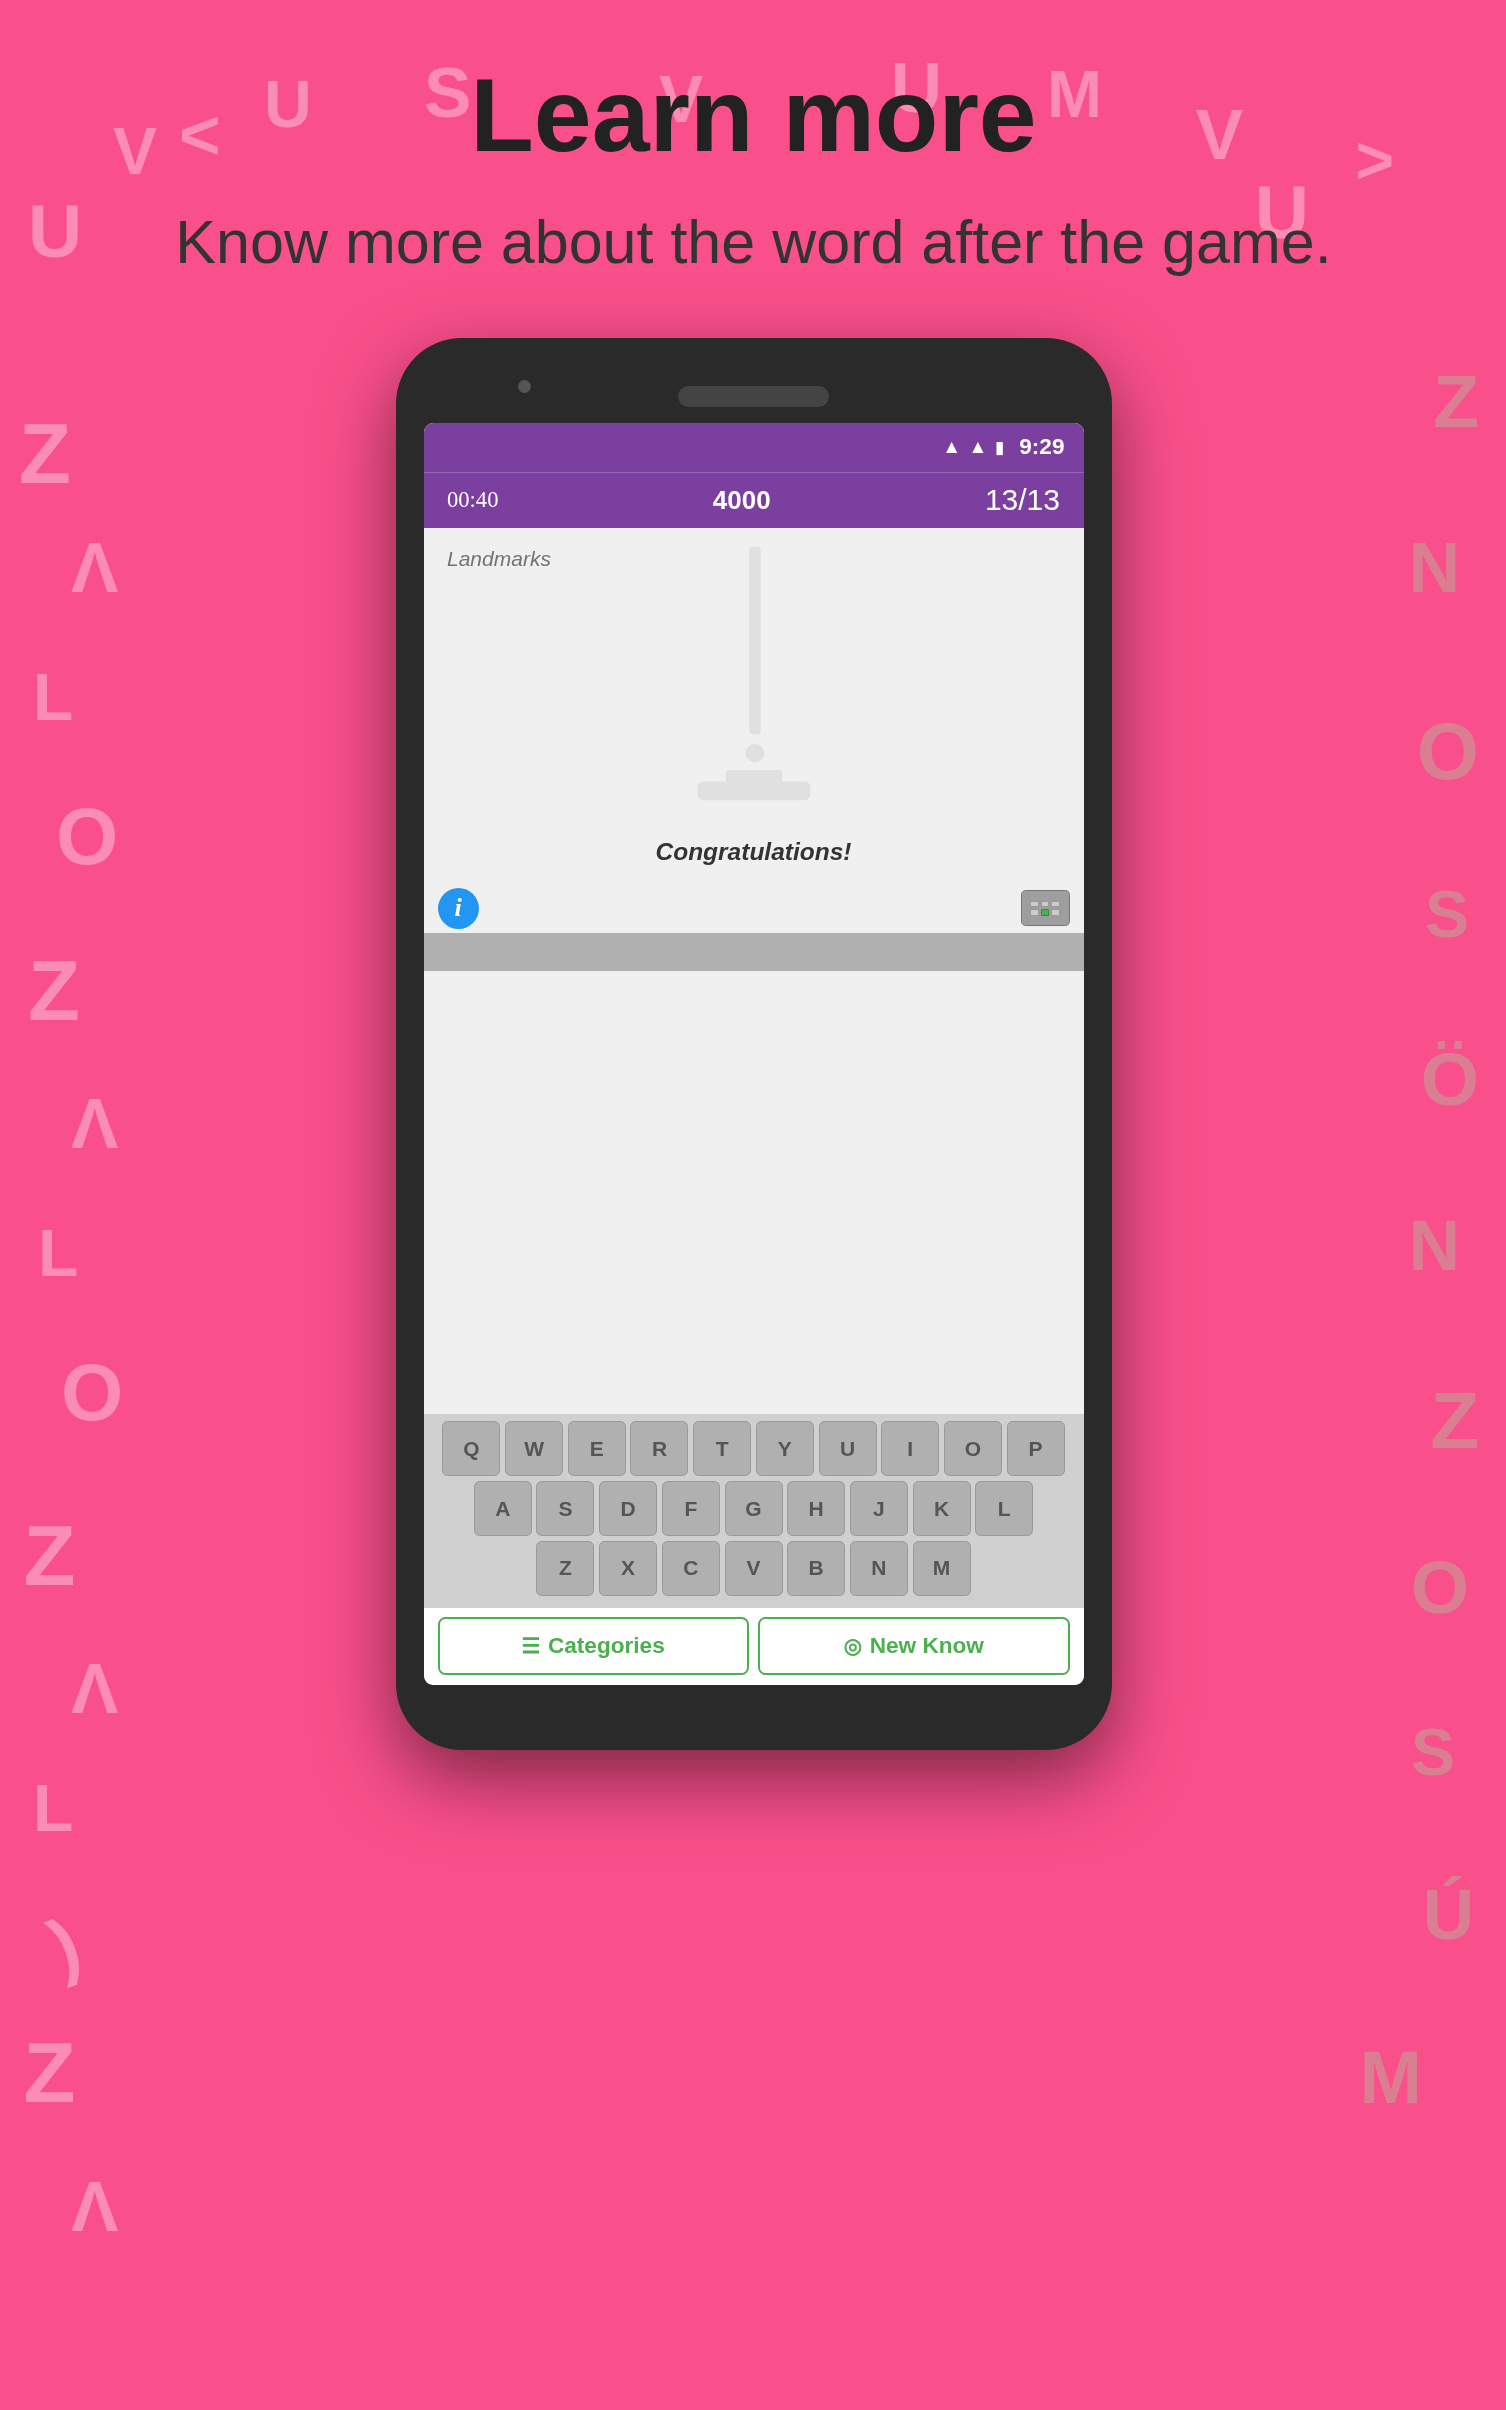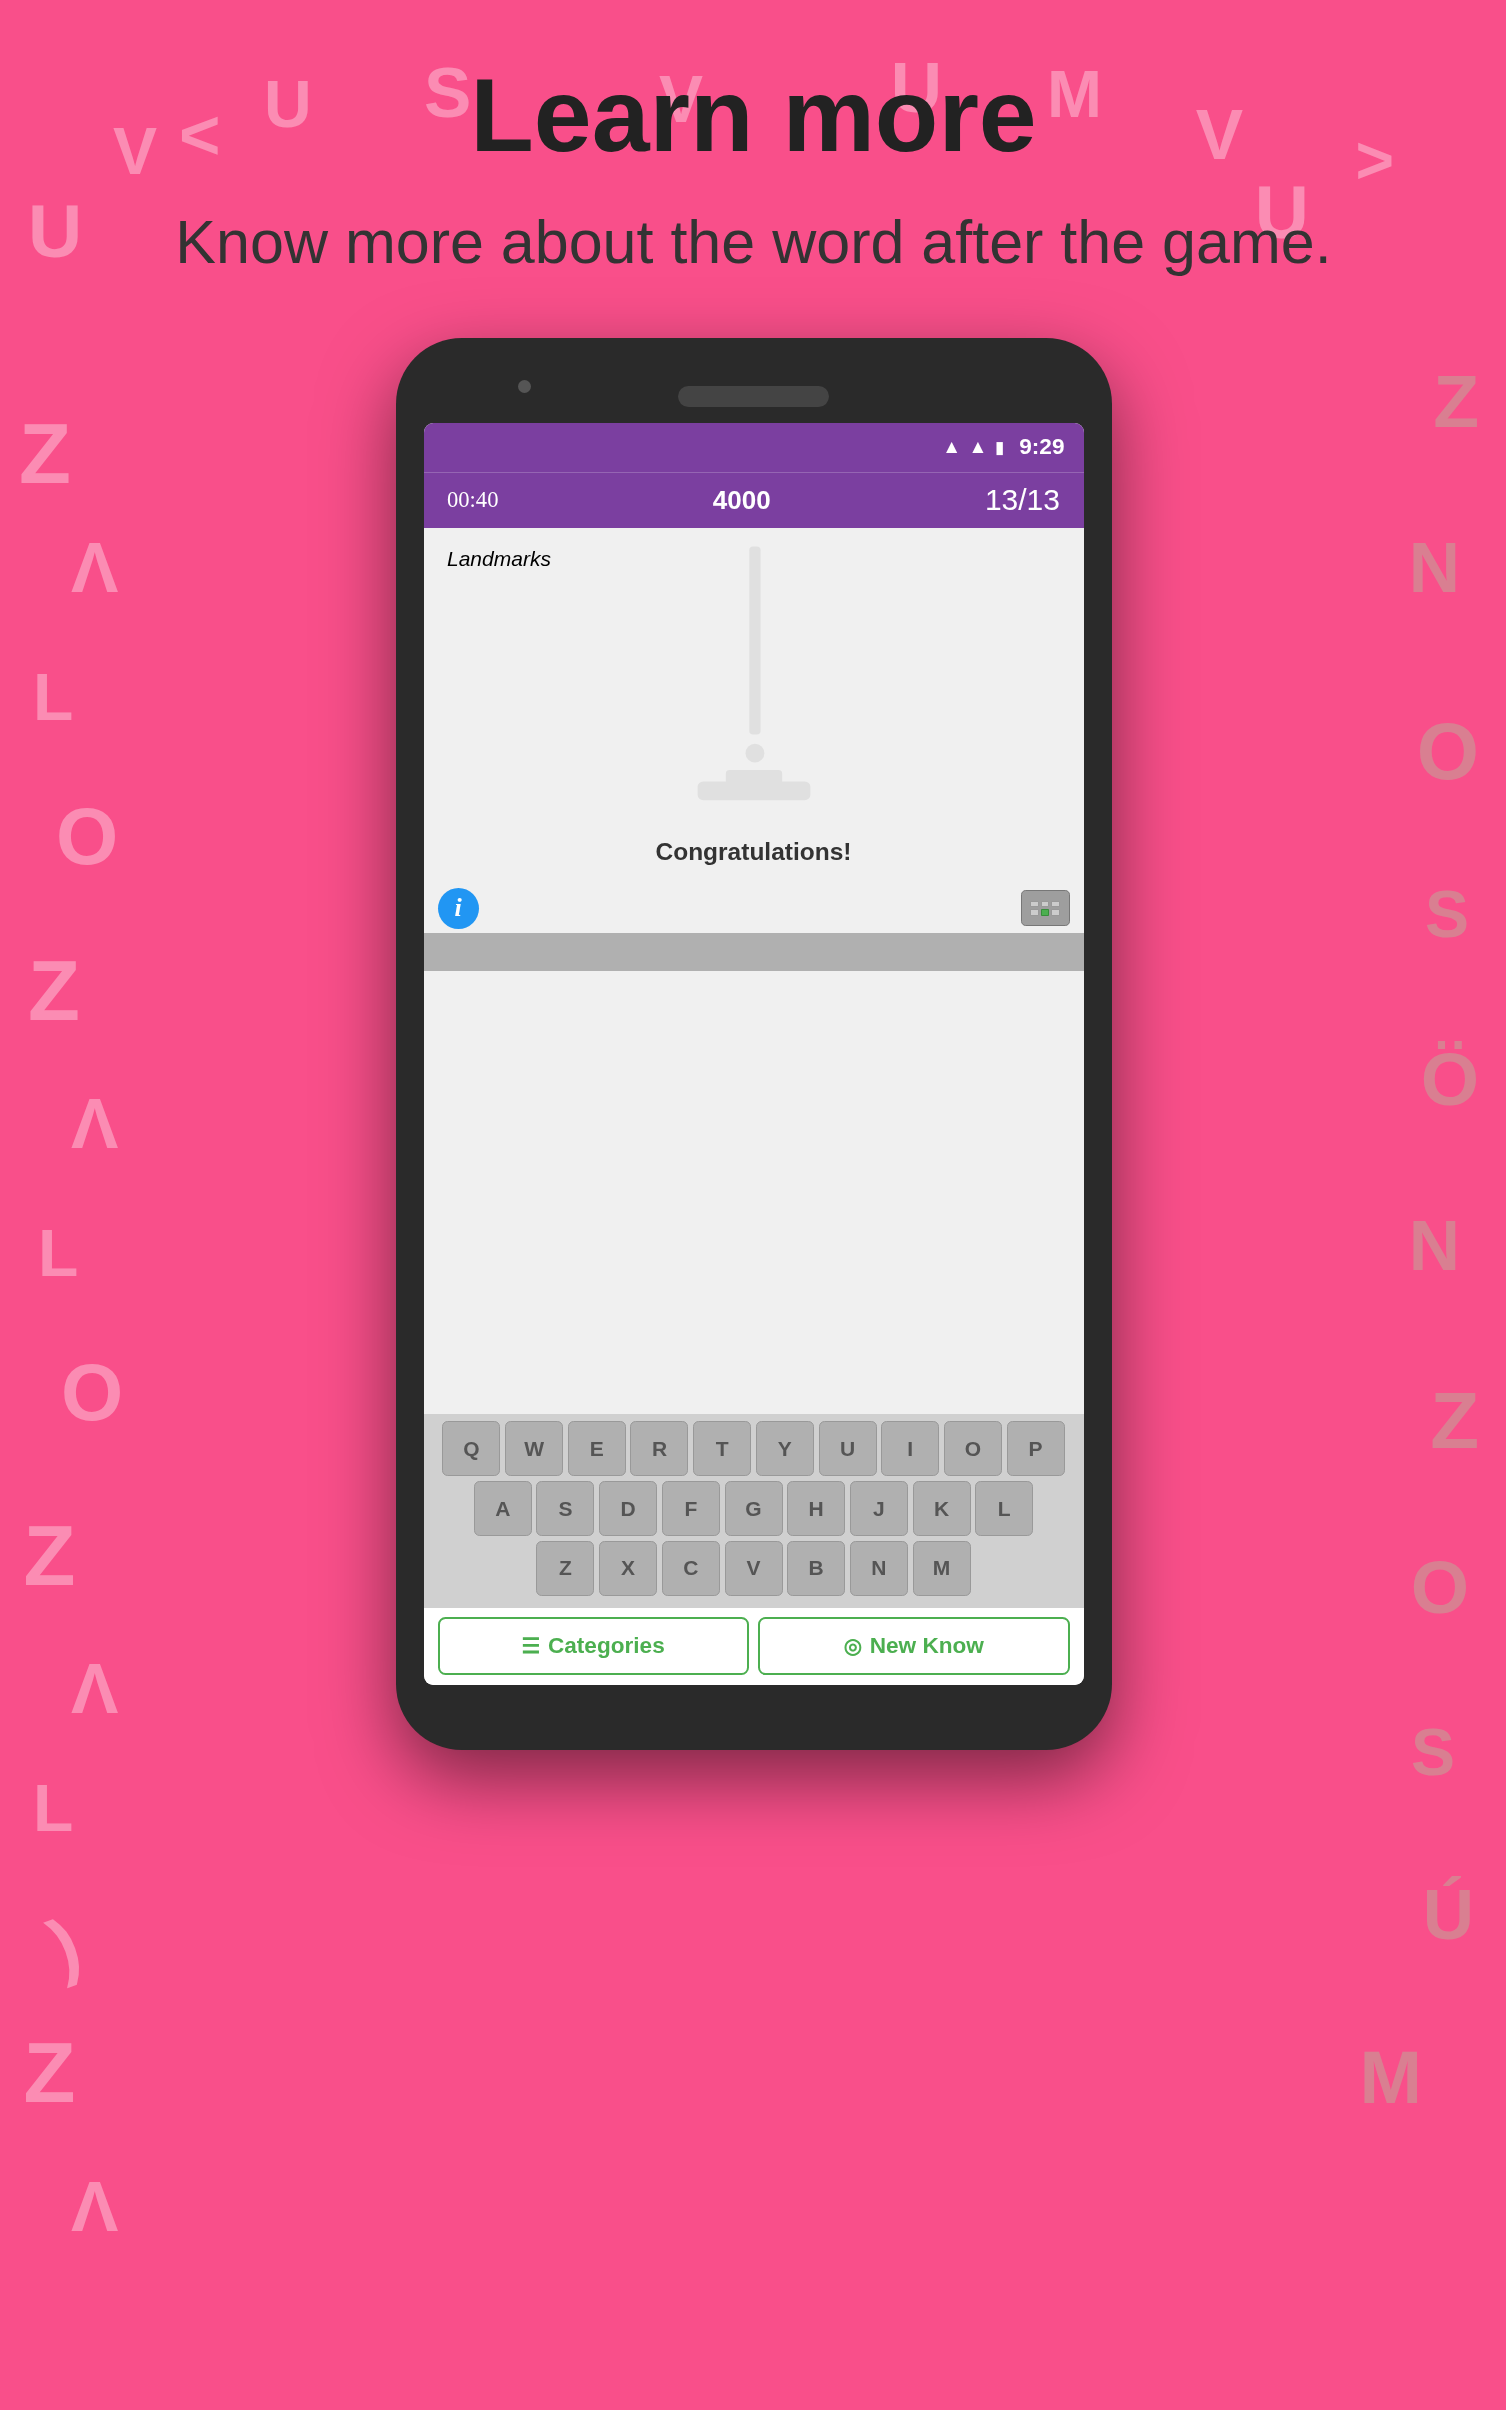--- a/index.html
+++ b/index.html
@@ -174,21 +174,21 @@
       justify-content: flex-start;
       position: relative;
       overflow: hidden;
     }
 
     
     .category-label {
       position: absolute;
       top: 19px;
       left: 23.5px;
-      color: #000000;
+      color: #737373;
       font-size: 21px;
       font-style: italic;
     }
 
     
     .hangman-area {
       width: 100%;
       height: 301px;
       display: flex;
       justify-content: center;
@@ -199,20 +199,21 @@
     .hangman-svg {
       width: 188px;
       height: 282px;
     }
 
     
     .congrats-area {
       padding: 9.4px 28px;
       text-align: center;
       flex-shrink: 0;
+      font-style: italic;
     }
 
     .congrats-title {
       font-size: 24.5px;
       font-weight: bold;
       color: #333;
       margin-bottom: 7.5px;
     }
 
     .congrats-body {

